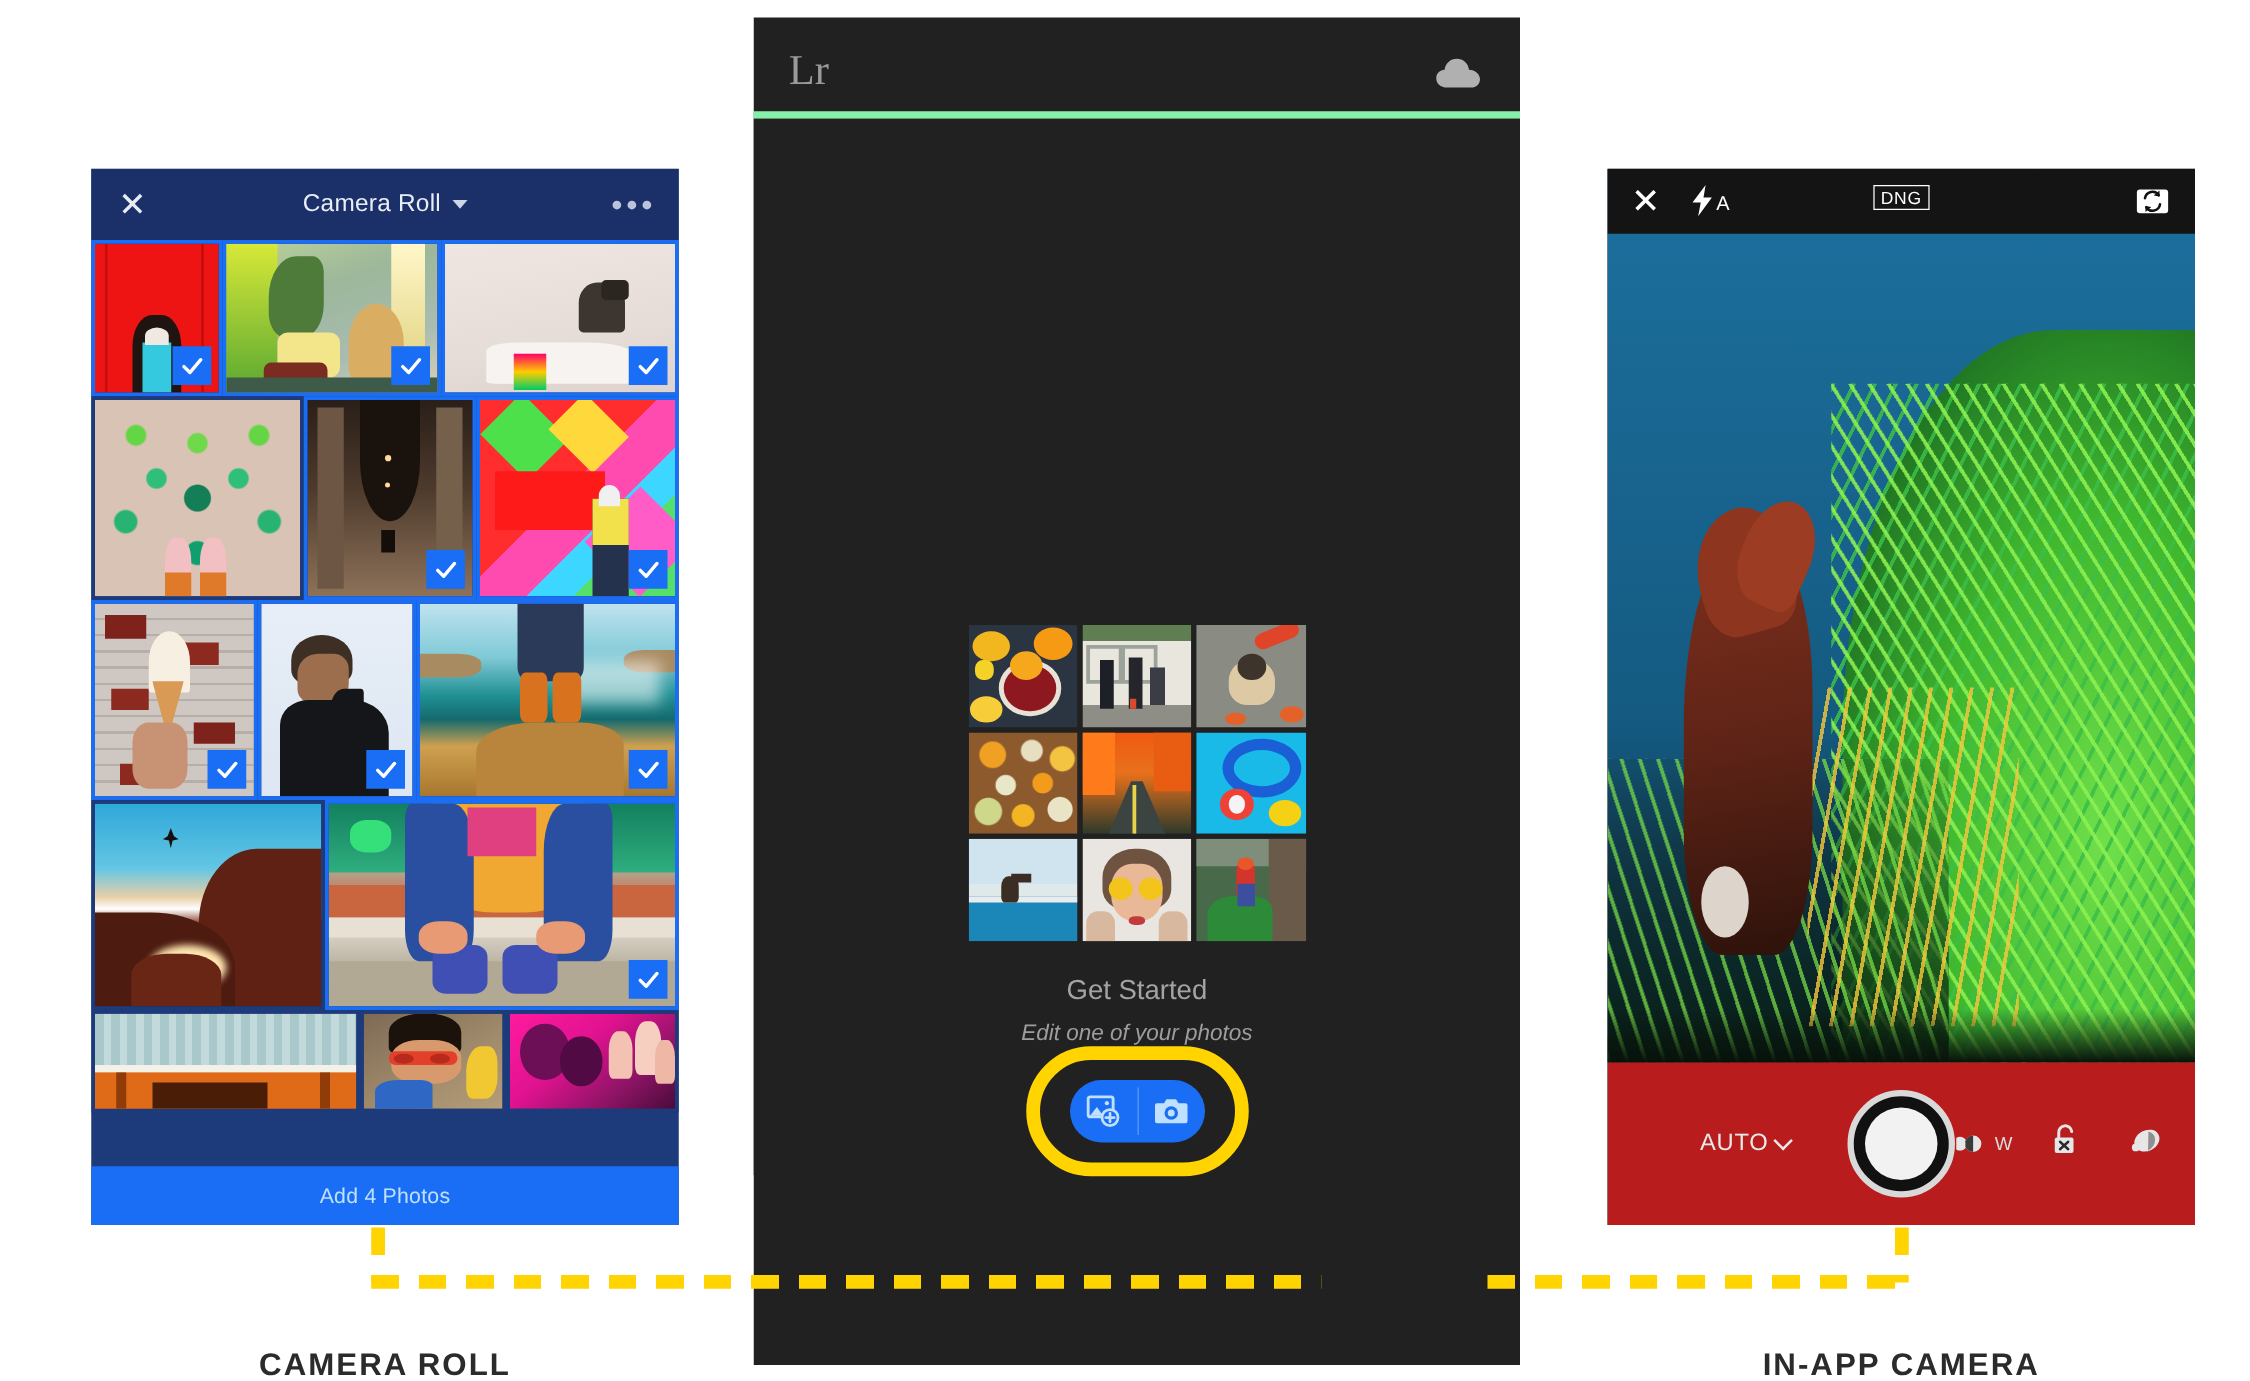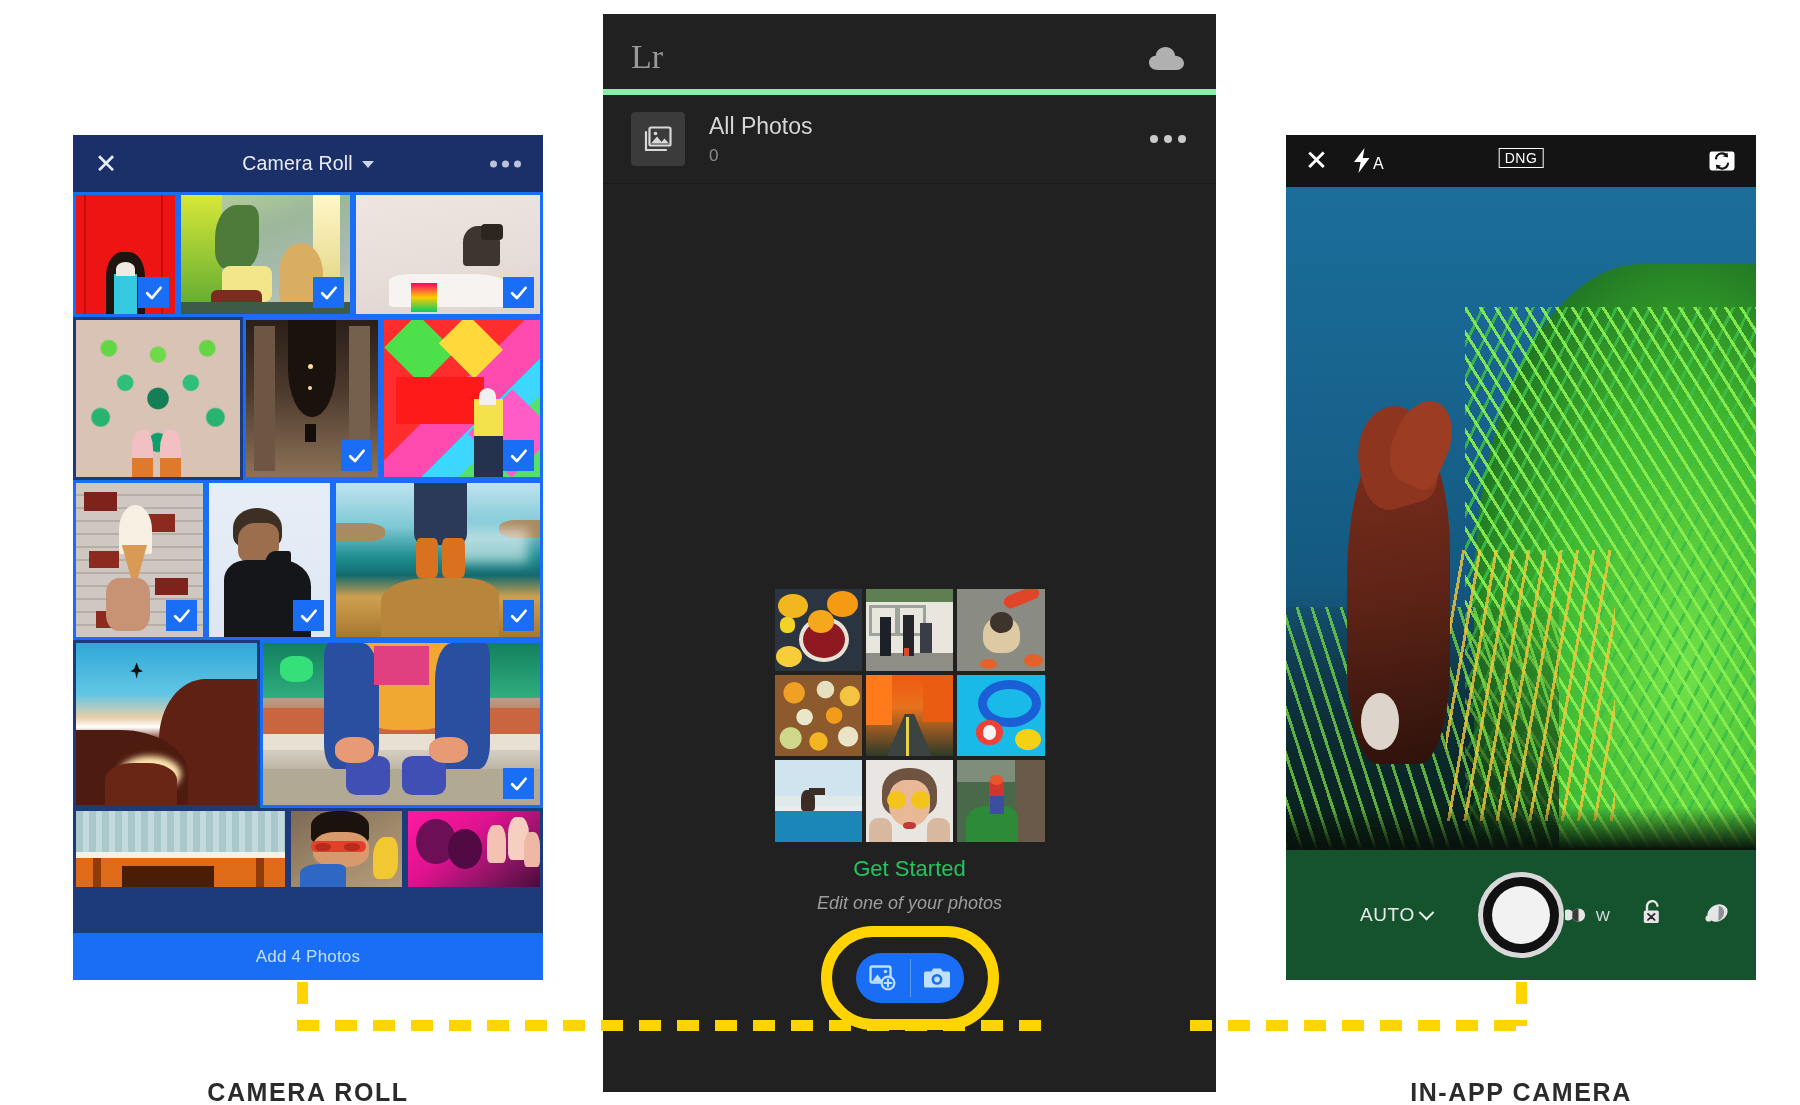--- a/index.html
+++ b/index.html
@@ -108,21 +108,21 @@
   #lr-getstarted{
     position:absolute; left:50%; top:405px; transform:translateX(-50%);
     width:270px; text-align:center;
   }
   #gs-grid{
     width:270px;height:253px;
     display:grid; grid-template-columns:repeat(3,1fr); grid-template-rows:repeat(3,1fr);
     gap:4px;
   }
   .gs-cell{position:relative;overflow:hidden;}
-  #gs-title{color:#22c55e;font-size:22px;margin-top:14px;}
+  #gs-title{color:#a3a3a3;font-size:22px;margin-top:26px;}
   #gs-sub{color:#9d9d9d;font-size:18px;font-style:italic;margin-top:11px;}
 
   
   #lr-actionwrap{
     position:absolute; left:50%; bottom:26px; transform:translateX(-50%);
     z-index:30;
   }
   #lr-pill{
     width:108px;height:50px;border-radius:25px;background:#1a6ef5;
     display:flex;align-items:center;justify-content:center;position:relative;
@@ -150,21 +150,21 @@
     font-size:28px;line-height:27px;text-align:center;font-weight:300;cursor:pointer;}
   #cam-flash{position:absolute;left:66px;top:13px;display:flex;align-items:center;cursor:pointer;}
   #cam-dng{
     position:absolute;left:50%;top:13px;transform:translateX(-50%);
     border:1.5px solid #fff;color:#fff;font-size:14px;padding:1px 5px;letter-spacing:.5px;
     cursor:pointer;
   }
   #cam-flip{position:absolute;right:20px;top:12px;cursor:pointer;}
   #cam-viewport{position:absolute;left:0;right:0;top:0;height:715px;overflow:hidden;}
   #cam-bottombar{
-    position:absolute;left:0;right:0;bottom:0;height:130px;background:#14532d;
+    position:absolute;left:0;right:0;bottom:0;height:130px;background:#b91c1c;
     display:flex;align-items:center;
   }
   #cam-auto{
     position:absolute;left:74px;top:50%;transform:translateY(-50%);
     color:#e9e9e9;font-size:19px;letter-spacing:.6px;display:flex;align-items:center;
     cursor:pointer;
   }
   #cam-auto .chev{
     display:inline-block;margin-left:6px;width:9px;height:9px;
     border-right:2.4px solid #e9e9e9;border-bottom:2.4px solid #e9e9e9;
@@ -448,39 +448,20 @@
 
   <div id="lr-header">
     <div id="lr-logo">Lr</div>
     <div id="lr-cloud">
       <svg width="38" height="26" viewBox="0 0 38 26">
         <path d="M10 24 C4 24 1 20.5 1 16.5 C1 12.8 4 9.8 7.7 9.8 C8.2 4.8 12.3 1 17.5 1 C22.6 1 26.7 4.8 27.2 9.7 C32.2 9.9 36 13.2 36 17.3 C36 21.1 32.9 24 29 24 Z" fill="#b0b0b0"></path>
       </svg>
     </div>
   </div>
 
-  <div id="lr-allphotos">
-    <div id="lr-ap-icon">
-      <svg width="30" height="28" viewBox="0 0 30 28">
-        <rect x="6.5" y="2.5" width="21" height="18" rx="1.6" fill="none" stroke="#d9d9d9" stroke-width="2.2"></rect>
-        <circle cx="12.5" cy="8.5" r="1.8" fill="#d9d9d9"></circle>
-        <path d="M8 18.5 L14 11.5 L18.5 17 L21.5 13.5 L26 18.5 Z" fill="#d9d9d9"></path>
-        <path d="M3 7 L3 25 L23 25" fill="none" stroke="#d9d9d9" stroke-width="2.2" stroke-linecap="round" stroke-linejoin="round"></path>
-      </svg>
-    </div>
-    <div id="lr-ap-text">
-      <div id="lr-ap-title">All Photos</div>
-      <div id="lr-ap-count">0</div>
-    </div>
-    <div id="lr-ap-more">
-        <i></i>
-        <i></i>
-        <i></i>
-      </div>
-  </div>
 
 
   <div id="lr-body">
     <div id="lr-getstarted">
       <div id="gs-grid">
         <div class="gs-cell">
           <div style="position:absolute;inset:0;background:#2b3542;">
             <div style="position:absolute;left:4%;top:6%;width:34%;height:30%;background:#f2b61e;border-radius:50%;"></div>
             <div style="position:absolute;right:4%;top:2%;width:36%;height:32%;background:#f59a12;border-radius:50%;"></div>
             <div style="position:absolute;left:28%;top:34%;width:48%;height:46%;background:#8e1820;border-radius:50%;border:4px solid #e8e2d6;"></div>

